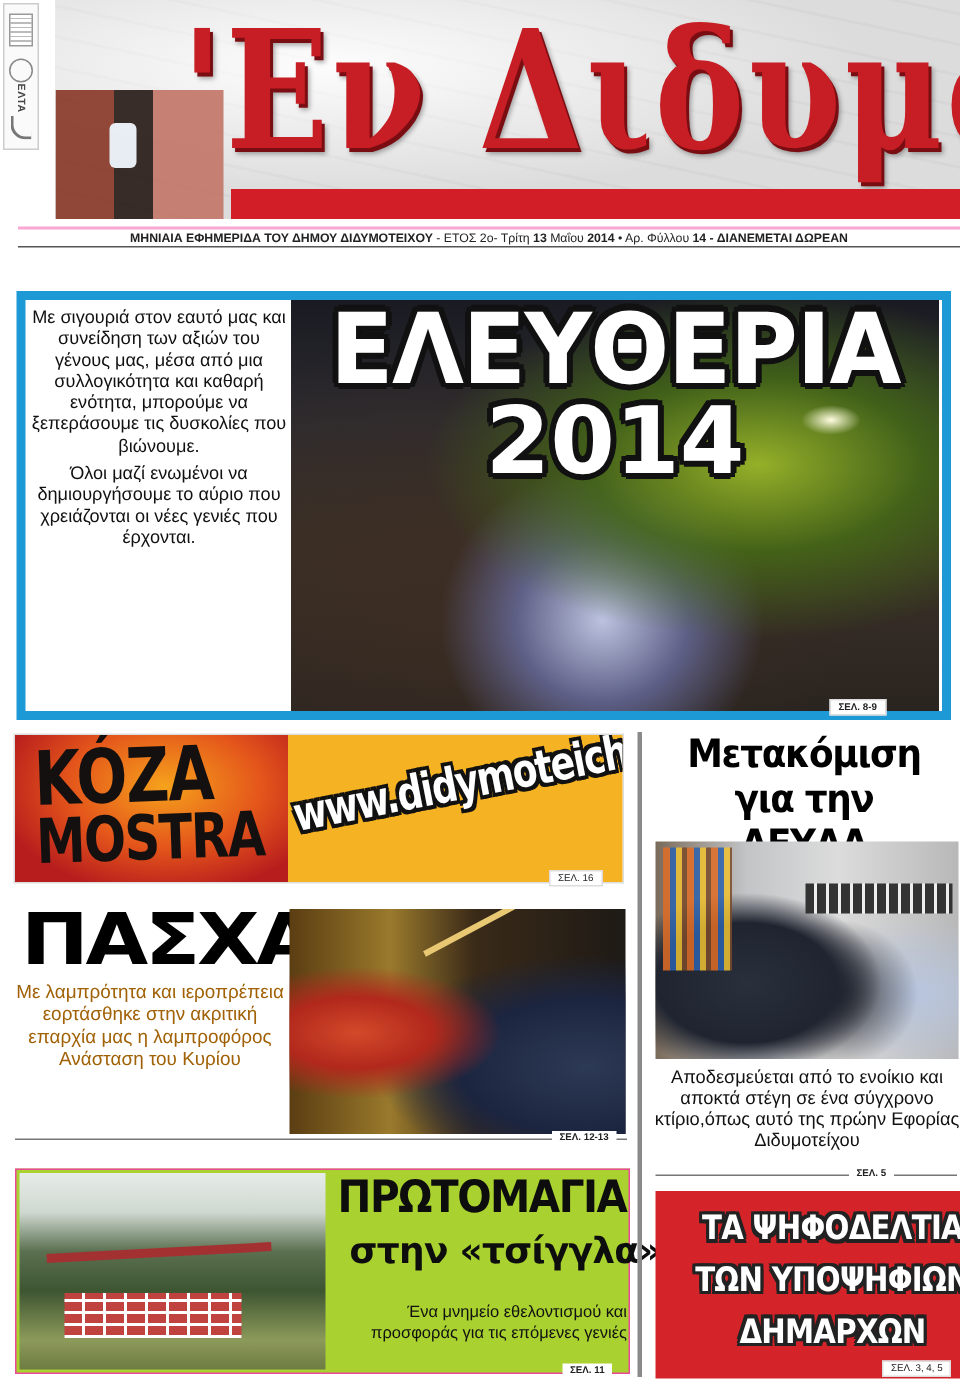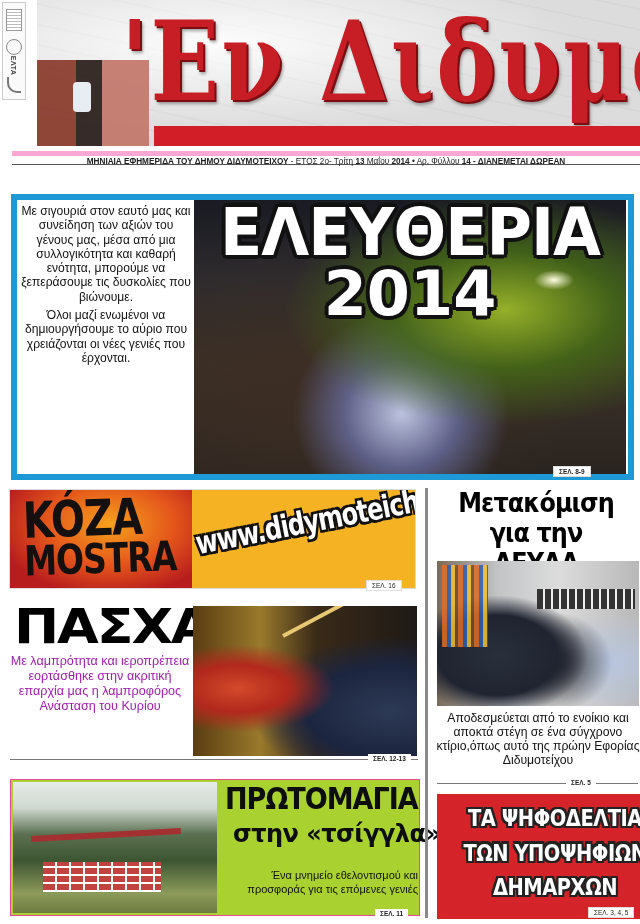--- a/index.html
+++ b/index.html
@@ -19,21 +19,21 @@
       repeating-linear-gradient(12deg, #e8e8e8 0 18px, #d6d6d6 18px 20px),
       #e4e4e4; overflow: hidden; }
   .masthead-ruin { position:absolute; left:0; top:60px; width:112px; height:86px;
     background:
       linear-gradient(90deg, #8a3a2a 0 35%, #2a1d1a 35% 58%, #c4776a 58% 100%); opacity:0.92; }
   .masthead-ruin::after { content:""; position:absolute; left:36px; top:22px; width:18px; height:30px; background:#e8eef5; border-radius:4px; }
   .masthead-title { position:absolute; left:84px; top:6px; font-family: "DejaVu Serif", "Liberation Serif", serif; font-size: 90px; line-height: 1; color:#c61e24; font-weight: bold; letter-spacing: 2px;
     text-shadow: 2px 2px 0 #7a0d12, 3px 3px 3px rgba(0,0,0,0.35); transform: scaleY(1.22); transform-origin: top left; white-space: nowrap; }
   .masthead-bar { position:absolute; left:117px; top:126px; width:486px; height:20px; background:#d21e26; }
 
-  .dateline { position:absolute; left:12px; top:151px; width:628px; height:14px; border-top:5px solid #f9a8d4; border-bottom:1px solid #555; text-align:center; font-size:8.2px; line-height:12px; color:#222; white-space:nowrap; }
+  .dateline { position:absolute; left:12px; top:151px; width:628px; height:14px; border-top:2px solid #f9a8d4; border-bottom:1px solid #555; text-align:center; font-size:8.2px; line-height:12px; color:#222; white-space:nowrap; }
   .dateline b { font-weight:bold; }
 
   
   .feature { position:absolute; left:11px; top:194px; width:623px; height:286px; background:#1d9ad6; padding:6px; }
   .feature-inner { position:relative; width:100%; height:100%; background:#fff; }
   .feature-text { position:absolute; left:3px; top:4px; width:172px; text-align:center; font-size:12.1px; line-height:14.3px; color:#111; }
   .feature-text p { margin-bottom: 4px; }
   .feature-photo { position:absolute; left:177px; top:0; width:432px; height:274px; overflow:hidden;
     background:
       radial-gradient(ellipse at 72% 40%, rgba(160,190,40,0.9), rgba(70,110,20,0.8) 25%, transparent 50%),
@@ -56,21 +56,21 @@
     background: radial-gradient(ellipse at 55% 35%, #f6a21c, #e4561b 45%, #b81d1d 80%); overflow:hidden; }
   .koza-text { position:absolute; left:12px; top:8px; font-family:"DejaVu Sans", sans-serif; font-weight:bold; color:#151010; line-height:0.9; transform: rotate(-2deg) scaleY(1.25); transform-origin:top left; }
   .koza-l1 { display:block; font-size:40px; letter-spacing:-1px; }
   .koza-l2 { display:block; font-size:33px; letter-spacing:-1px; }
   .banner-web { position:absolute; left:182px; top:0; width:223px; height:98px; background:#f5b223; overflow:hidden; }
   .web-url { position:absolute; left:4px; top:40px; font-family:"DejaVu Sans", sans-serif; font-weight:bold; font-size:24px; color:#fff; white-space:nowrap; transform: rotate(-11deg) scaleY(1.3); transform-origin:left center; letter-spacing:-1px;
     text-shadow: -2px -2px 0 #111, 2px -2px 0 #111, -2px 2px 0 #111, 2px 2px 0 #111, 0 2px 0 #111, 2px 0 0 #111; }
   .page-ref-banner { left:366px; top:580px; font-weight:normal; }
 
   .pascha-title { position:absolute; left:14px; top:603px; font-family:"DejaVu Sans", sans-serif; font-weight:bold; font-size:50px; line-height:1; color:#000; letter-spacing:-2px; transform: scaleX(1.08) scaleY(0.95); transform-origin:left top; }
-  .pascha-text { position:absolute; left:10px; top:654px; width:180px; text-align:center; font-size:12.6px; line-height:15px; color:#a21caf; }
+  .pascha-text { position:absolute; left:10px; top:654px; width:180px; text-align:center; font-size:12.6px; line-height:15px; color:#a16207; }
   .pascha-photo { position:absolute; left:193px; top:606px; width:224px; height:150px; overflow:hidden;
     background:
       radial-gradient(ellipse at 20% 55%, #d24a2a, #b2281c 20%, transparent 38%),
       radial-gradient(ellipse at 88% 70%, #2d3a55, #1c2540 30%, transparent 50%),
       linear-gradient(90deg, #5a3d12 0%, #9a7a2c 30%, #3a2a18 55%, #1e1a16 100%); }
   .pascha-candle { position:absolute; left:90px; top:28px; width:70px; height:4px; background:#e8c872; transform: rotate(-28deg); transform-origin:left; }
   .rule-pascha { position:absolute; left:10px; top:759px; width:360px; height:1px; background:#777; }
   .rule-pascha2 { position:absolute; left:404px; top:759px; width:14px; height:1px; background:#777; }
   .page-ref-pascha { left:368px; top:754px; border:none; }
 

